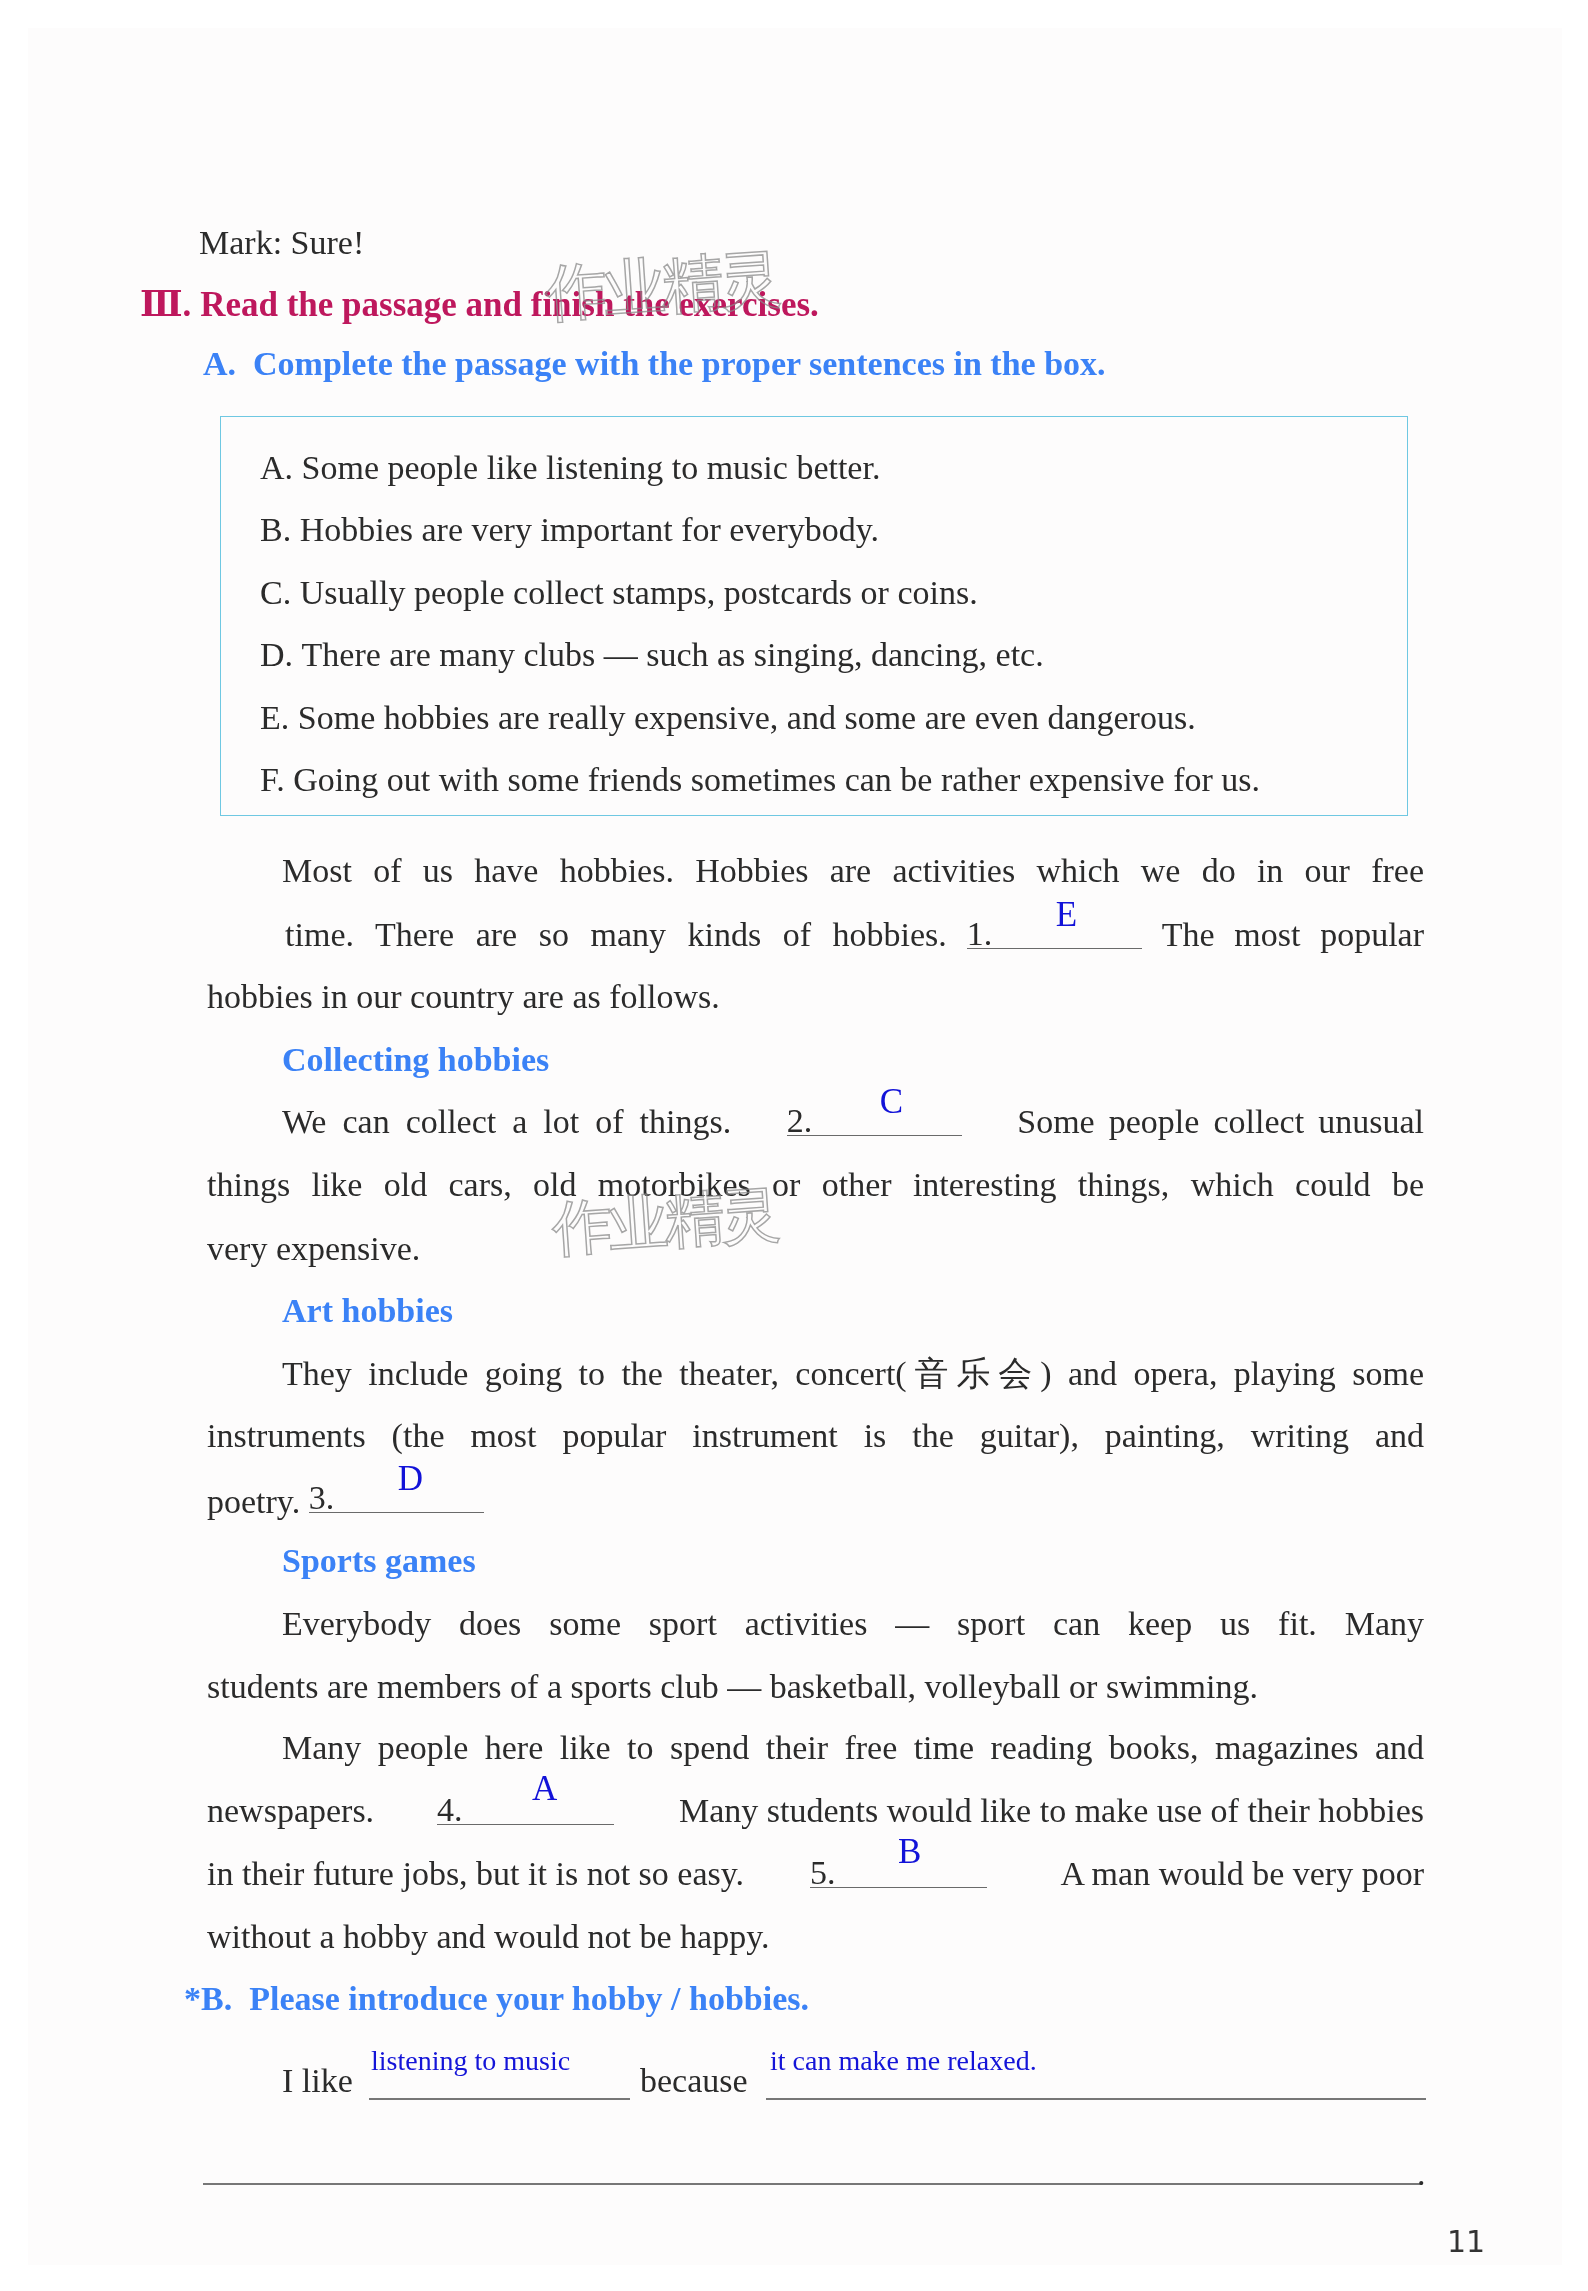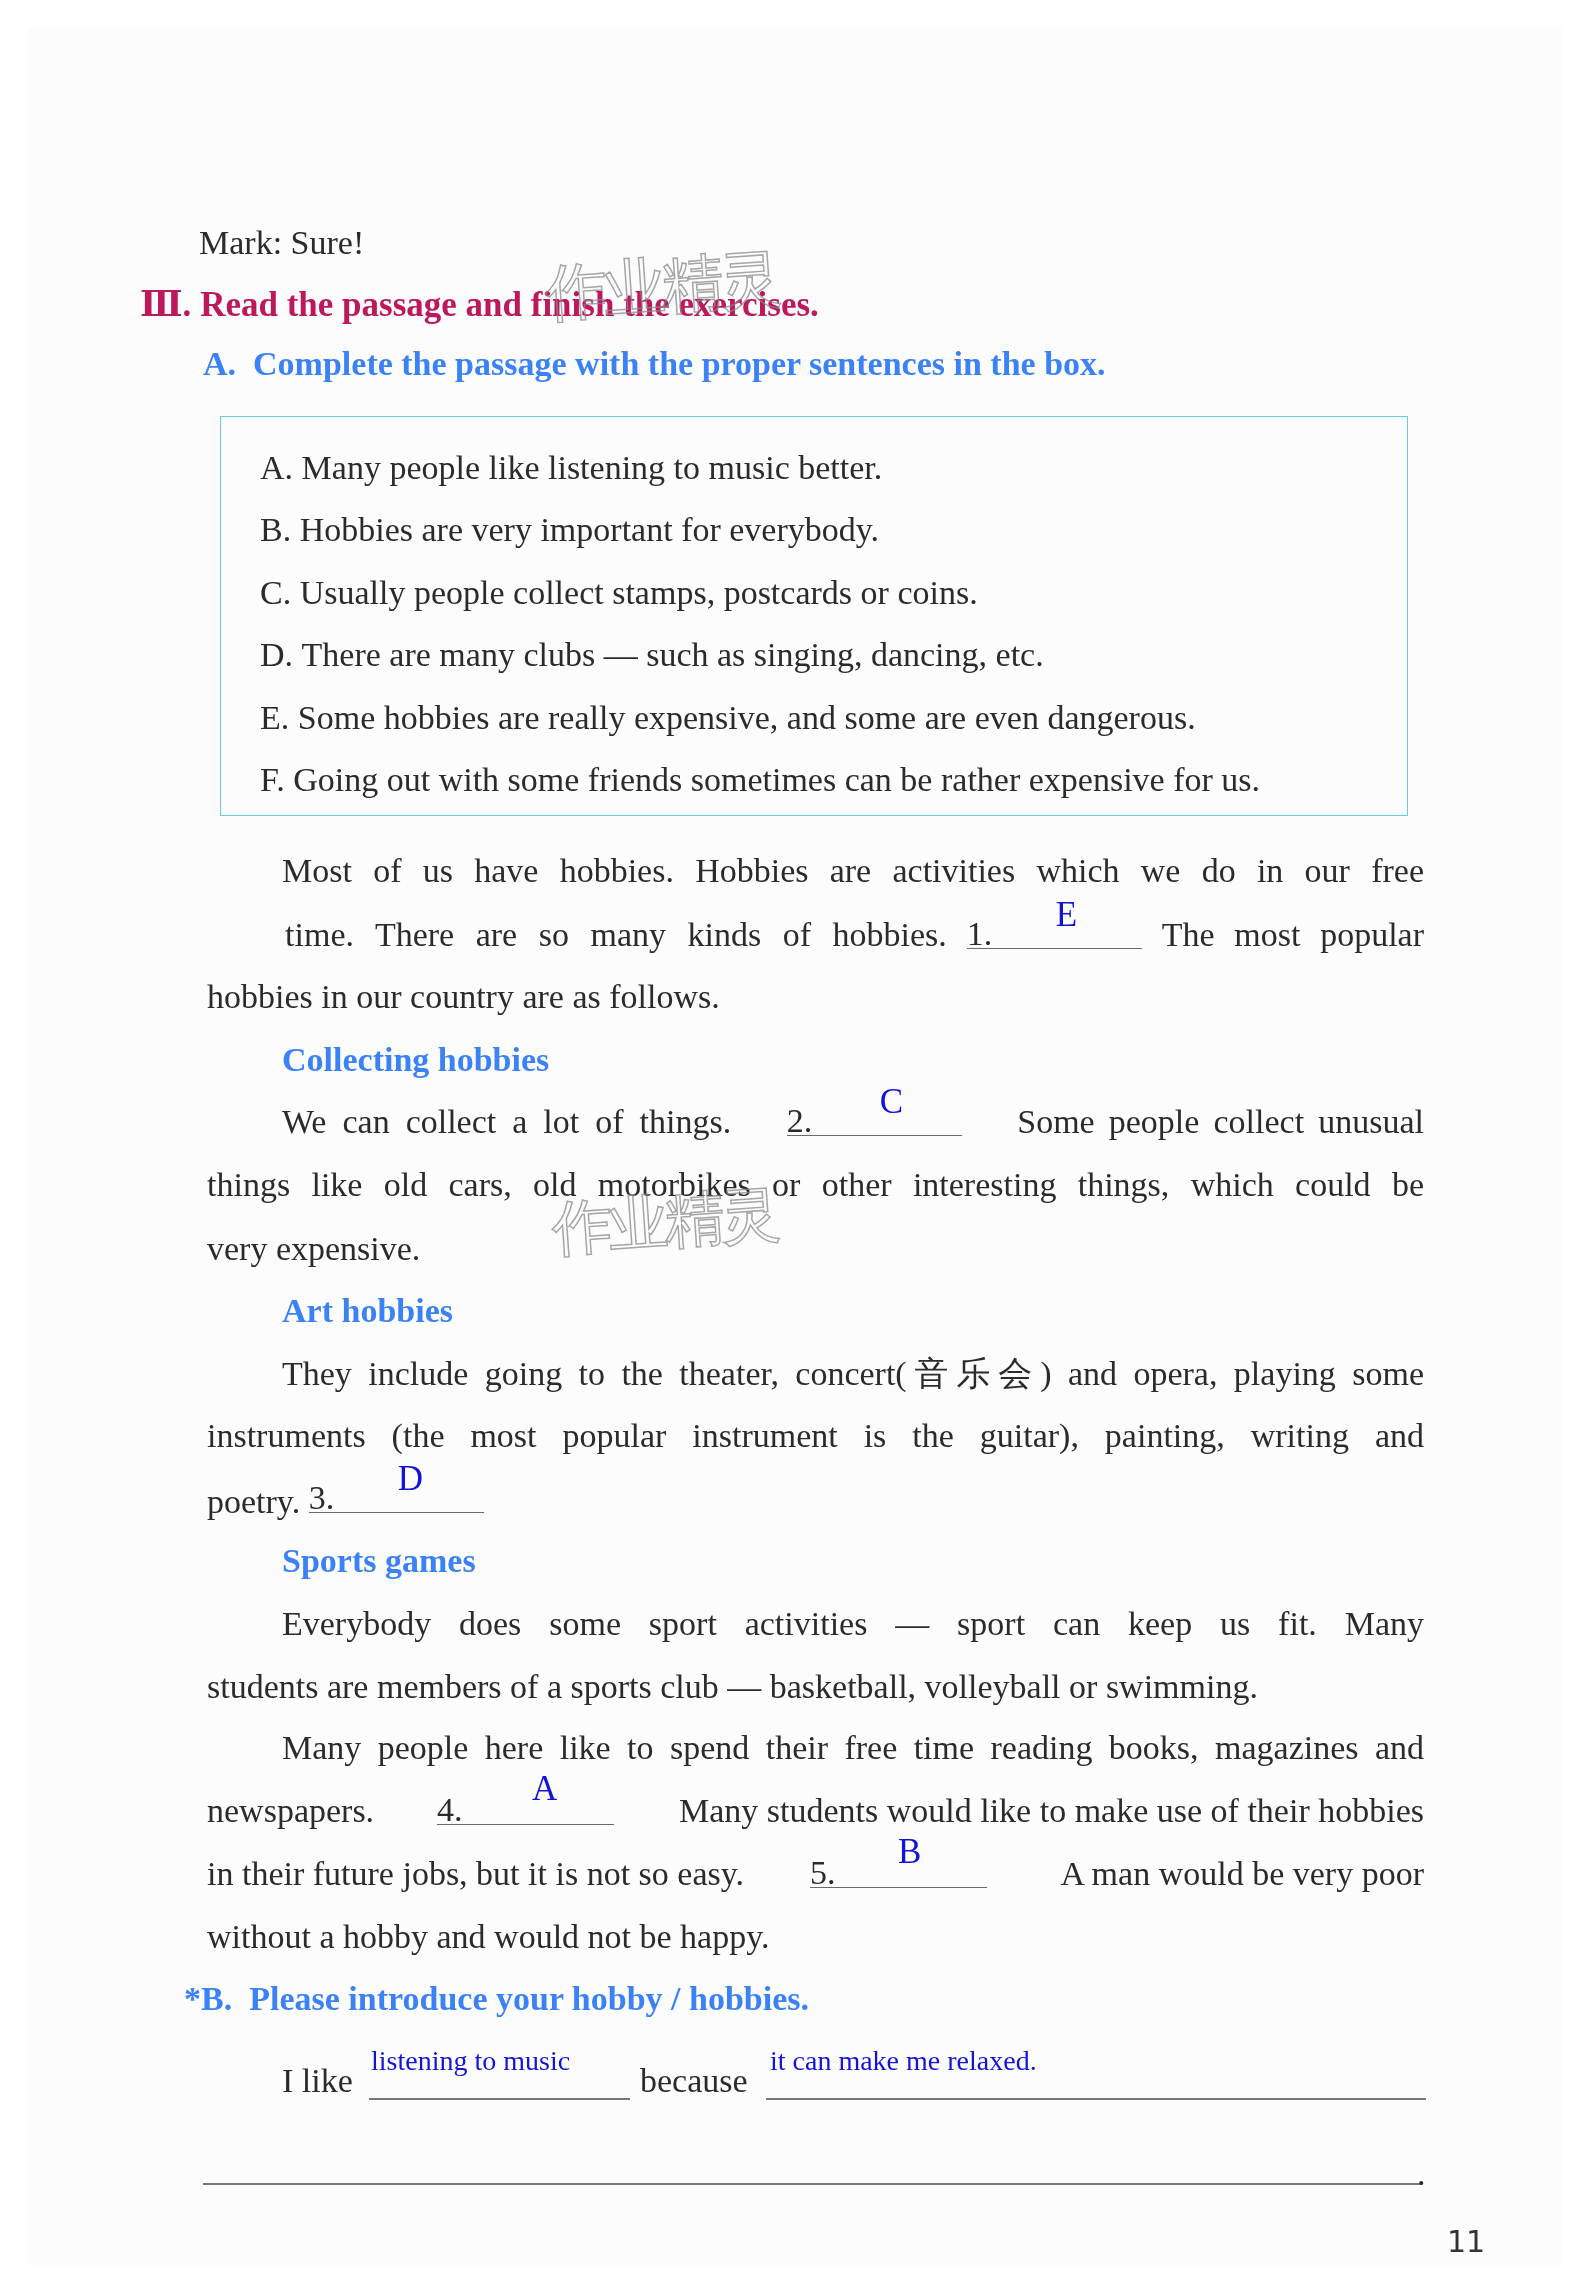--- a/index.html
+++ b/index.html
@@ -37,21 +37,21 @@
   <span>Ⅲ.</span>
   <span>Read the passage and finish the exercises.</span>
 </div>
 
 <div class="abs line bold" style="left:203px; top:343px; font-size:34px;">
   <span>A.</span>&nbsp;
   <span>Complete the passage with the proper sentences in the box.</span>
 </div>
 
 <div class="box">
-  <div class="box-item" style="top:30px;"><span>A.</span>&nbsp;<span>Many people like listening to music better.</span></div>
+  <div class="box-item" style="top:30px;"><span>A.</span>&nbsp;<span>Some people like listening to music better.</span></div>
   <div class="box-item" style="top:92px;"><span>B.</span>&nbsp;<span>Hobbies are very important for everybody.</span></div>
   <div class="box-item" style="top:155px;"><span>C.</span>&nbsp;<span>Usually people collect stamps, postcards or coins.</span></div>
   <div class="box-item" style="top:217px;"><span>D.</span>&nbsp;<span>There are many clubs — such as singing, dancing, etc.</span></div>
   <div class="box-item" style="top:280px;"><span>E.</span>&nbsp;<span>Some hobbies are really expensive, and some are even dangerous.</span></div>
   <div class="box-item" style="top:342px;"><span>F.</span>&nbsp;<span>Going out with some friends sometimes can be rather expensive for us.</span></div>
 </div>
 
 <div class="abs line just" style="left:282px; top:850px; width:1142px;">Most of us have hobbies. Hobbies are activities which we do in our free</div>
 
 <div class="abs line" style="left:207px; top:914px; width:1217px; display:flex; justify-content:flex-end;gap:20px;">

